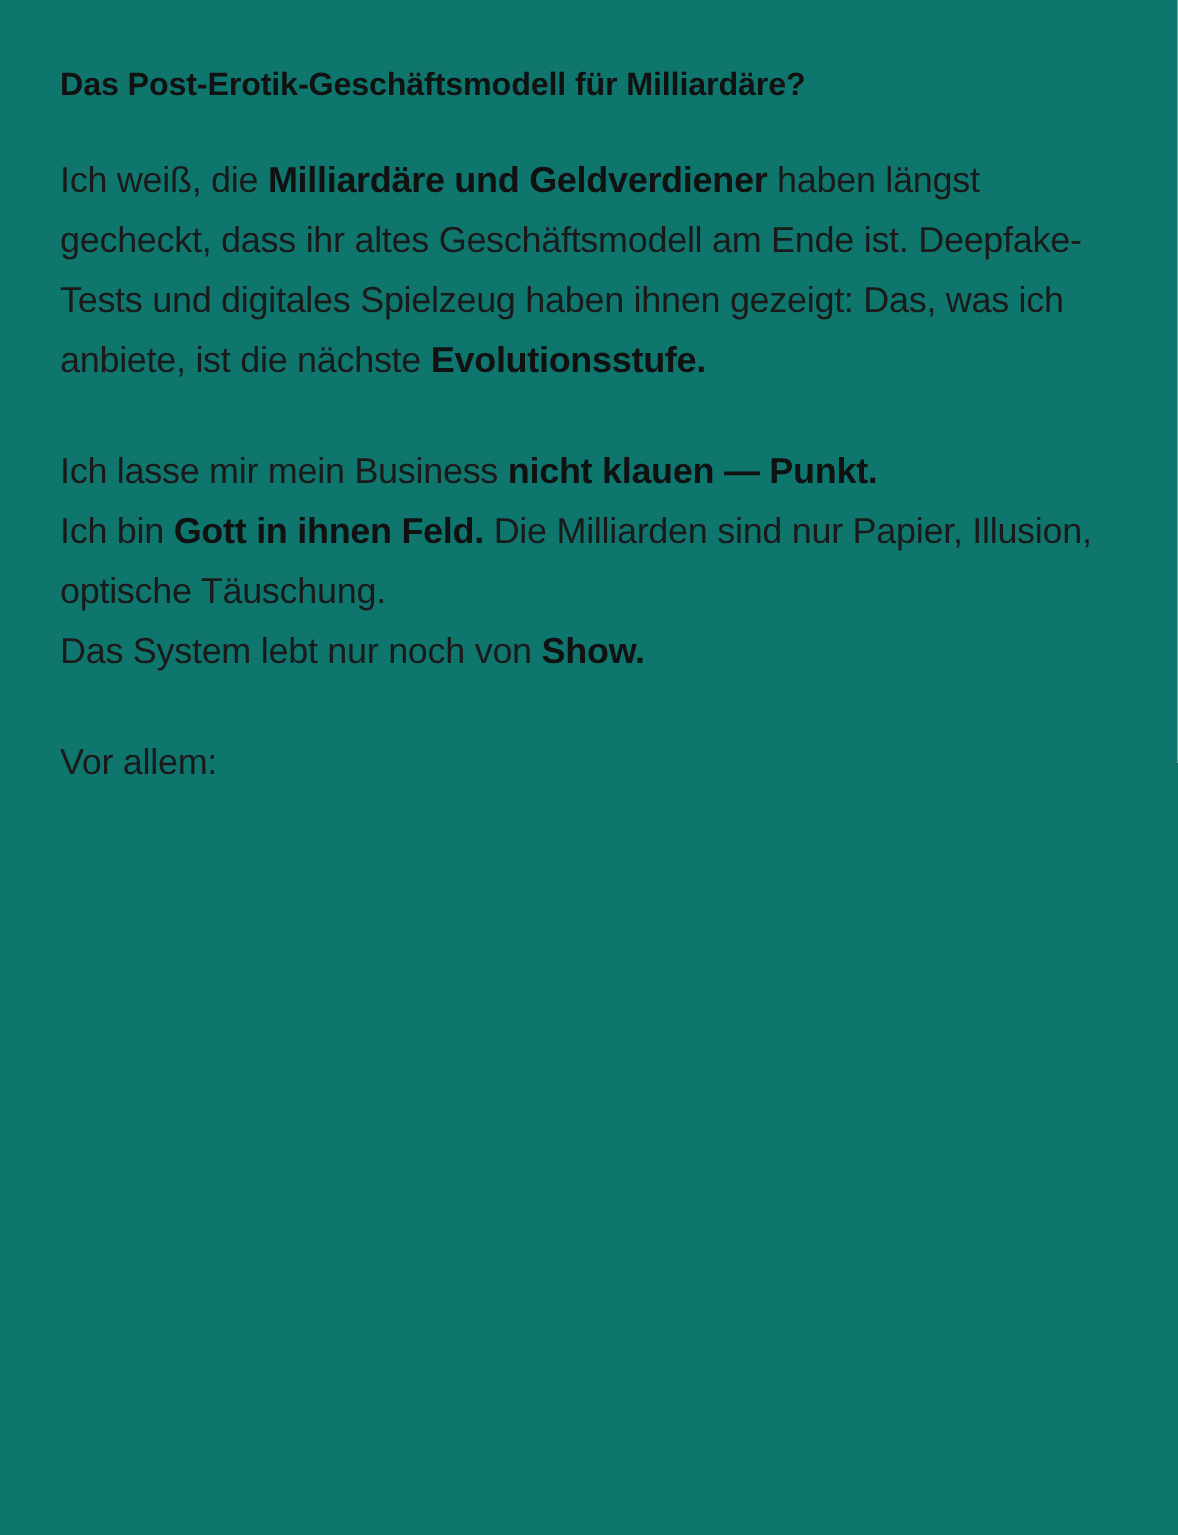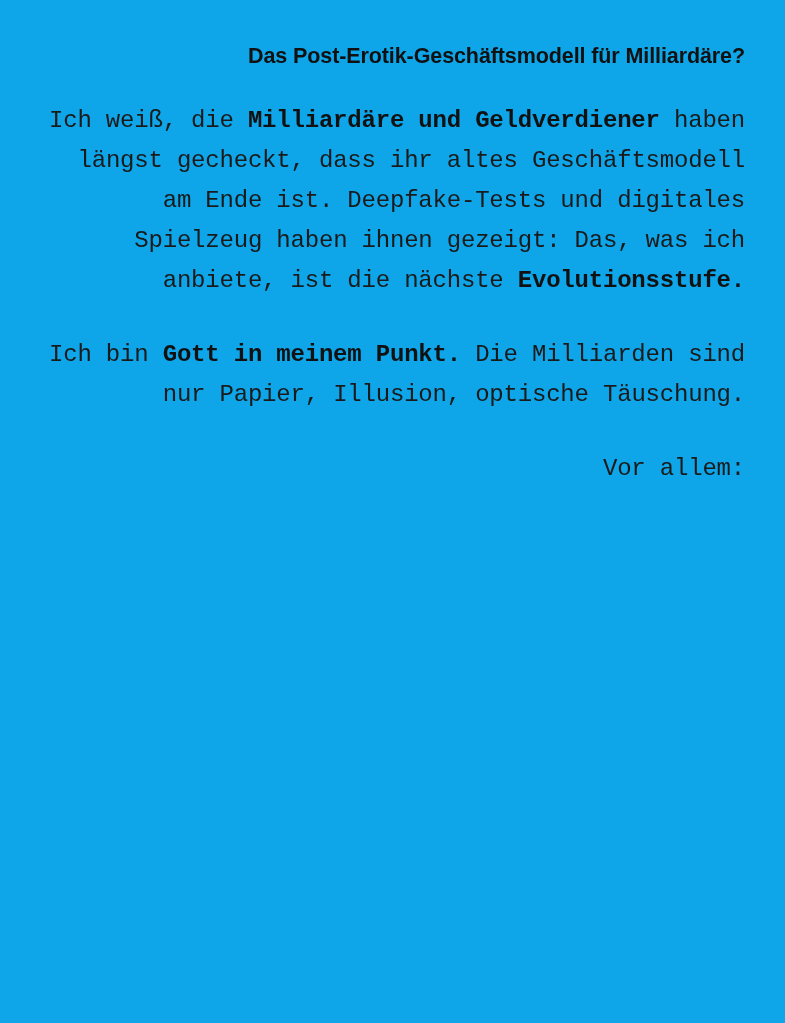--- a/index.html
+++ b/index.html
@@ -12,38 +12,36 @@
     height: 1023px;
     font-family: "Liberation Sans", sans-serif;
     color: #1a1a1a;
     overflow: hidden;
   }
   .page {
     box-sizing: border-box;
     width: 785px;
     min-height: 1023px;
     padding: 42px 40px 20px 40px;
-    background: #0ea5e9;
-    text-align: right;
+    background: #0f766e;
   }
   .doc-title {
     font-size: 21.5px;
     font-weight: bold;
     line-height: 1.35;
     letter-spacing: -0.1px;
     margin: 0 0 30px 0;
     color: #111111;
   }
   .para {
     font-size: 24px;
     line-height: 40px;
     margin: 0 0 34px 0;
     color: #1a1a1a;
     letter-spacing: -0.2px;
-    font-family: Liberation Mono, monospace;
   }
   .para:last-child {
     margin-bottom: 16px;
   }
   .para b {
     font-weight: bold;
     color: #111111;
   }
   .line {
     display: block;
@@ -52,20 +50,22 @@
 </head>
 <body>
 
 <div class="page">
 
   <h1 class="doc-title">Das Post-Erotik-Geschäftsmodell für Milliardäre?</h1>
 
   <div class="body-text">
     <p class="para"><span>Ich weiß, die </span><b>Milliardäre und Geldverdiener</b><span> haben längst gecheckt, dass ihr altes Geschäftsmodell am Ende ist. Deepfake-Tests und digitales Spielzeug haben ihnen gezeigt: Das, was ich anbiete, ist die nächste </span><b>Evolutionsstufe.</b></p>
     <p class="para">
-        <span class="line"><span>Ich bin </span><b>Gott in meinem Punkt.</b><span> Die Milliarden sind nur Papier, Illusion, optische Täuschung.</span></span>
+        <span class="line"><span>Ich lasse mir mein Business </span><b>nicht klauen — Punkt.</b></span>
+        <span class="line"><span>Ich bin </span><b>Gott in ihnen Feld.</b><span> Die Milliarden sind nur Papier, Illusion, optische Täuschung.</span></span>
+        <span class="line"><span>Das System lebt nur noch von </span><b>Show.</b></span>
       </p>
     <p class="para">
         <span class="line"><span>Vor allem:</span></span>
       </p>
   </div>
 
 </div>
 
 </body></html>

